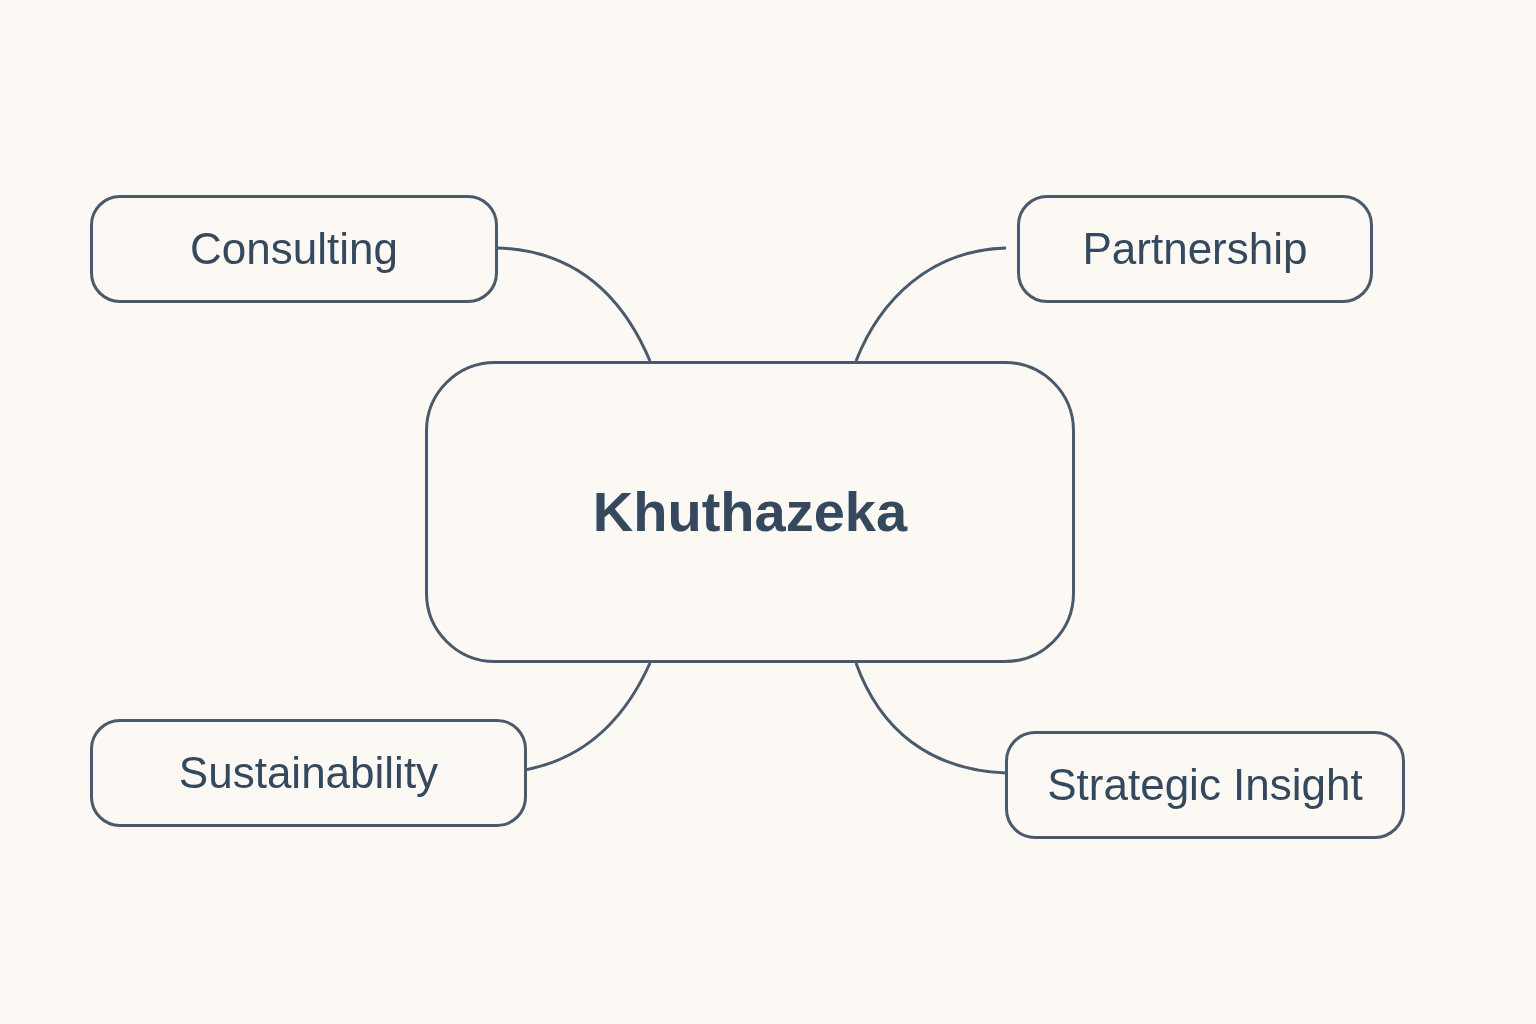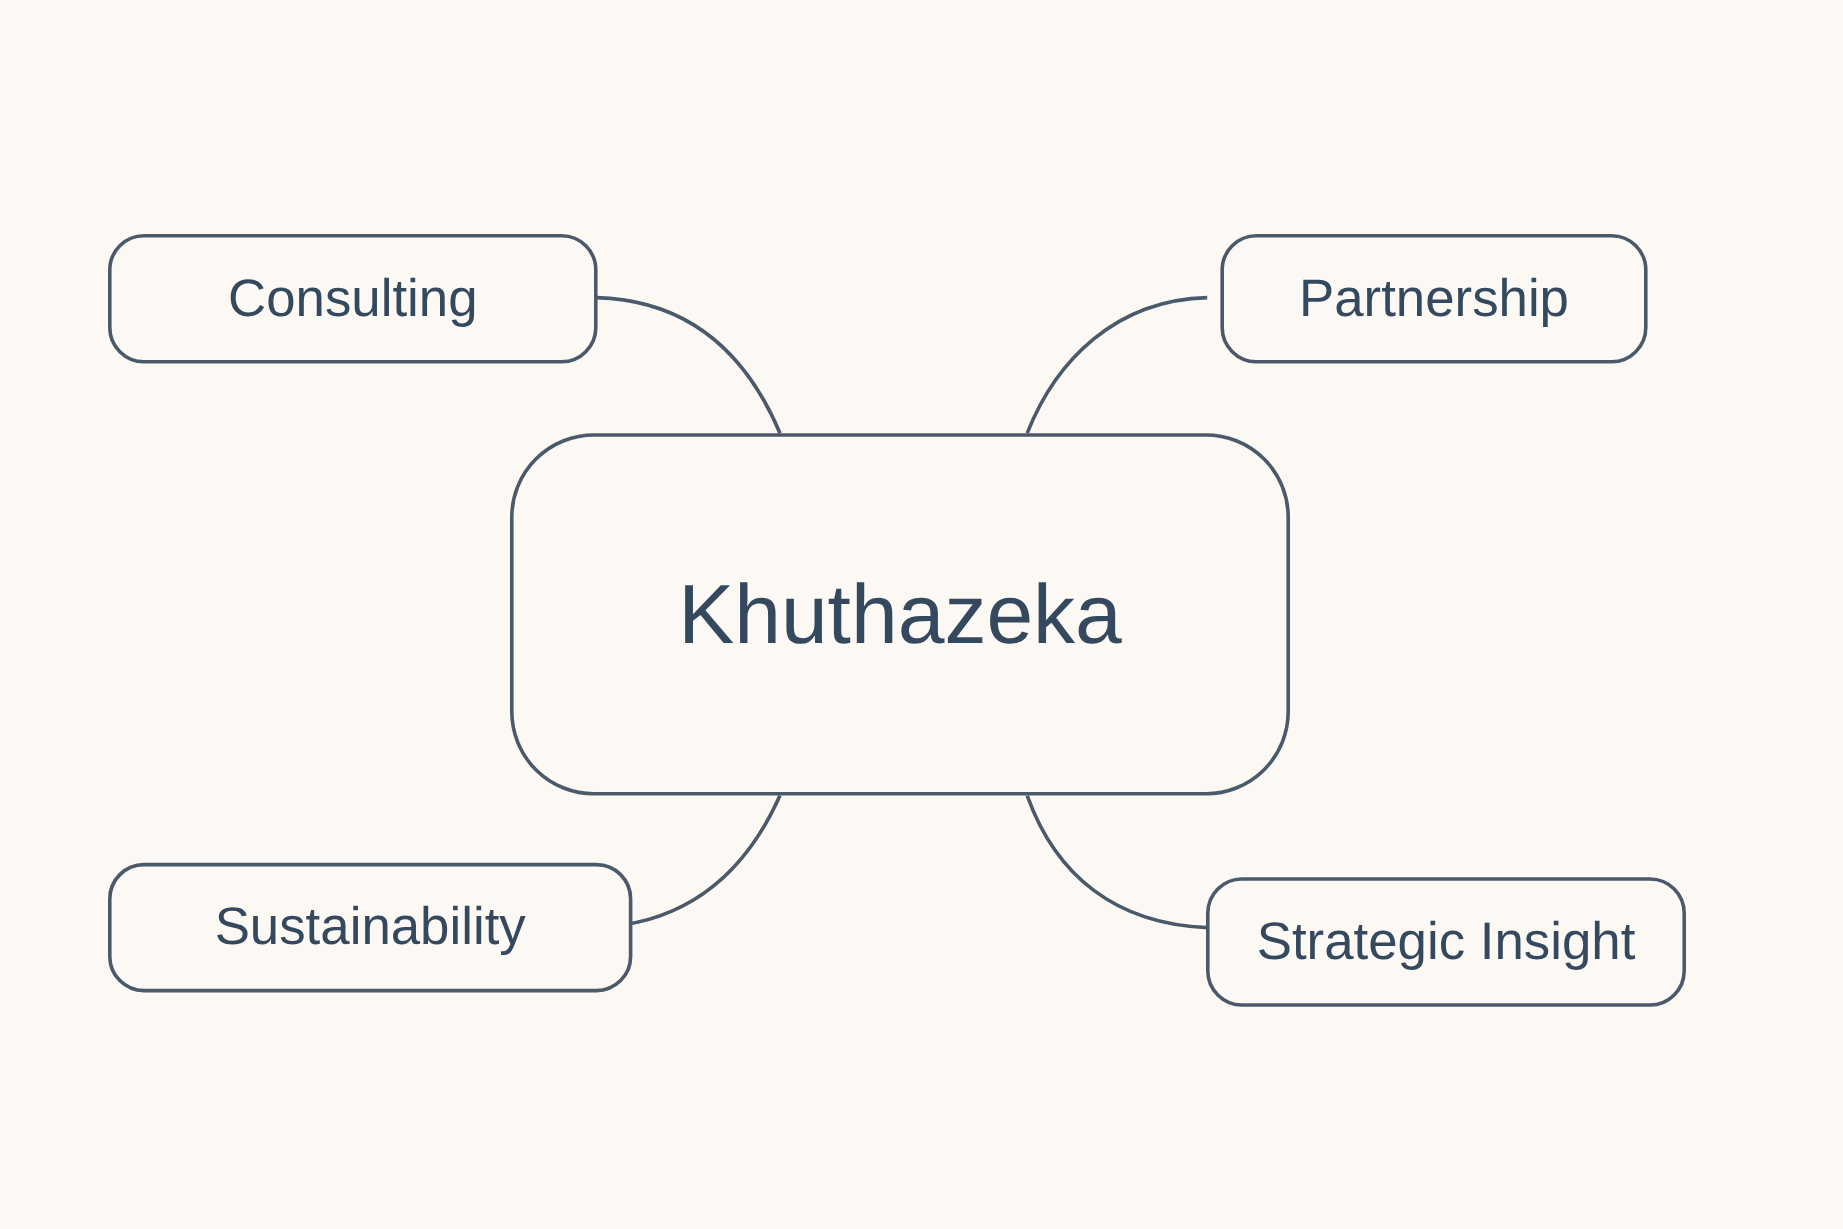--- a/index.html
+++ b/index.html
@@ -8,21 +8,21 @@
     font-family:"Liberation Sans", "DejaVu Sans", sans-serif;
   }
   svg.links { position:absolute; left:0; top:0; width:1536px; height:1024px; }
   .node {
     position:absolute; box-sizing:border-box; border:3px solid #4a5a6a; background:#fcf9f5;
     color:#35495e; display:flex; align-items:center; justify-content:center; text-align:center;
   }
   .leaf { height:108px; border-radius:30px; font-size:44px; }
   .center {
     left:425px; top:361px; width:650px; height:302px; border-radius:70px;
-    font-size:70px; font-weight:normal; line-height:100px; flex-direction:column;
+    font-size:56px; font-weight:bold; line-height:100px; flex-direction:column;
   }
 </style>
 </head>
 <body>
 
 <svg class="links">
   <g fill="none" stroke="#4a5a6a" stroke-width="3">
     <path d="M497 248 C 570 250, 620 290, 650 361"></path>
     <path d="M1006 248 C 930 250, 880 300, 856 361"></path>
     <path d="M497 773 C 570 770, 620 730, 650 663"></path>

